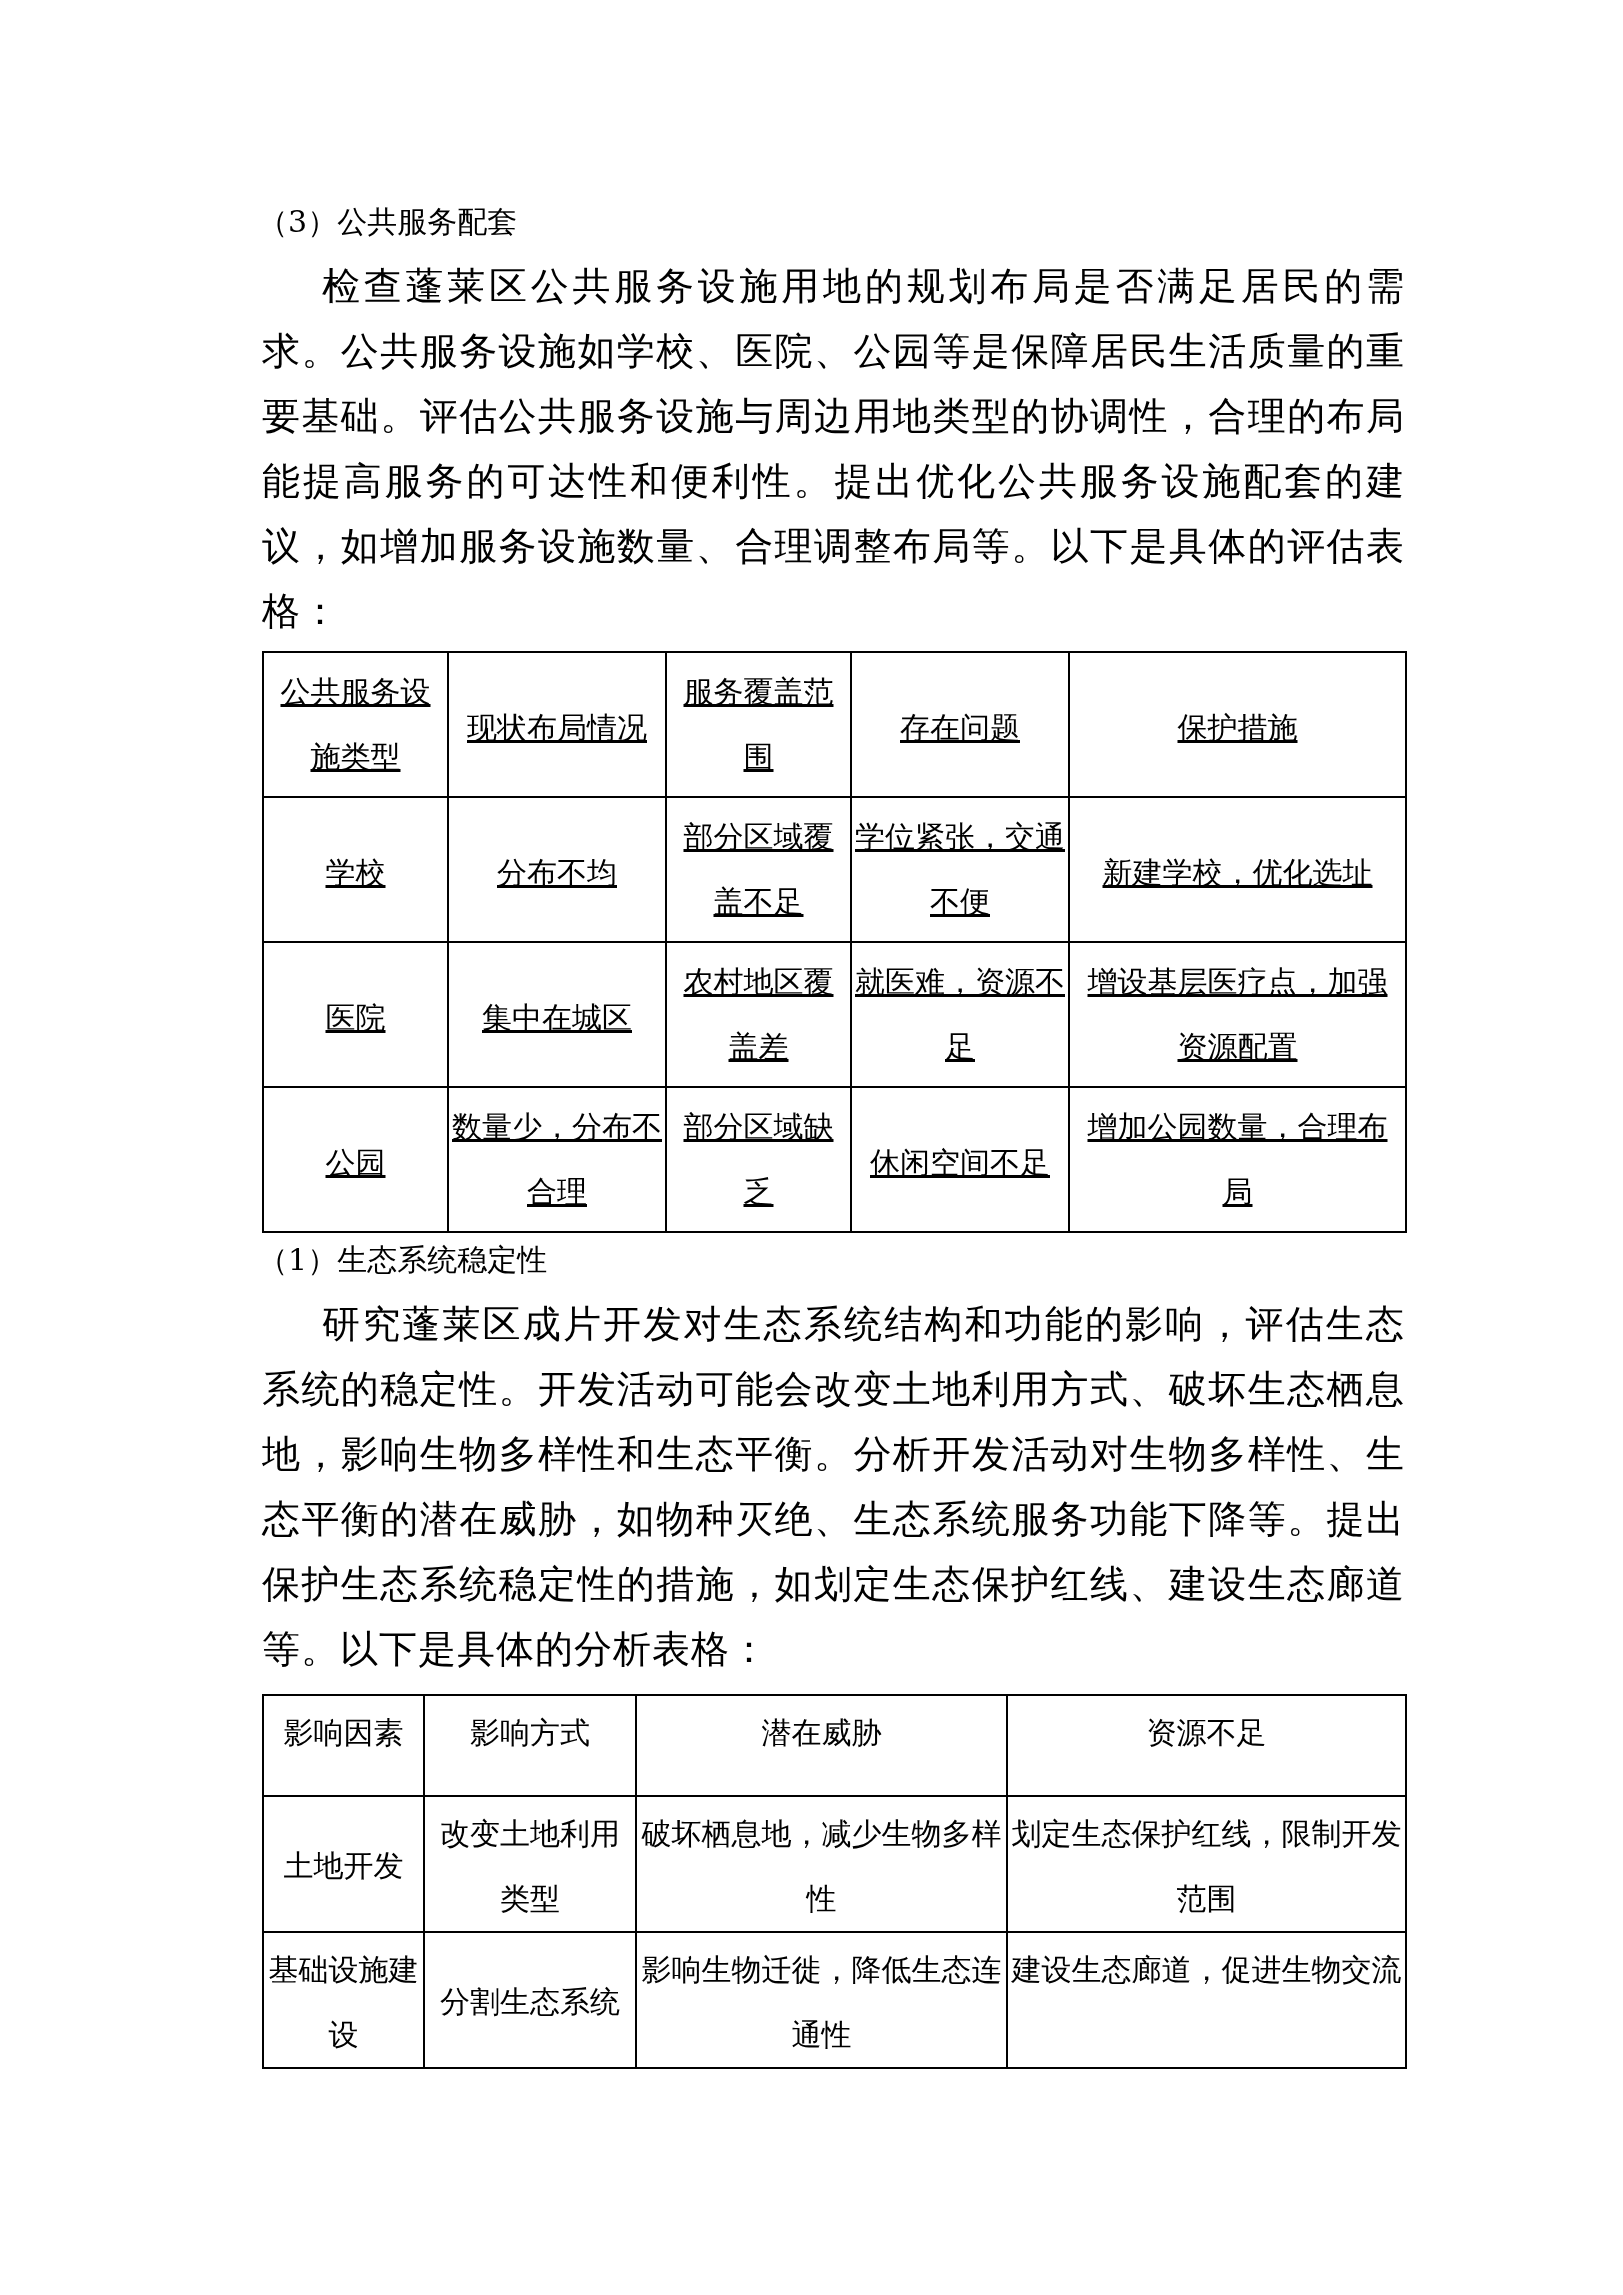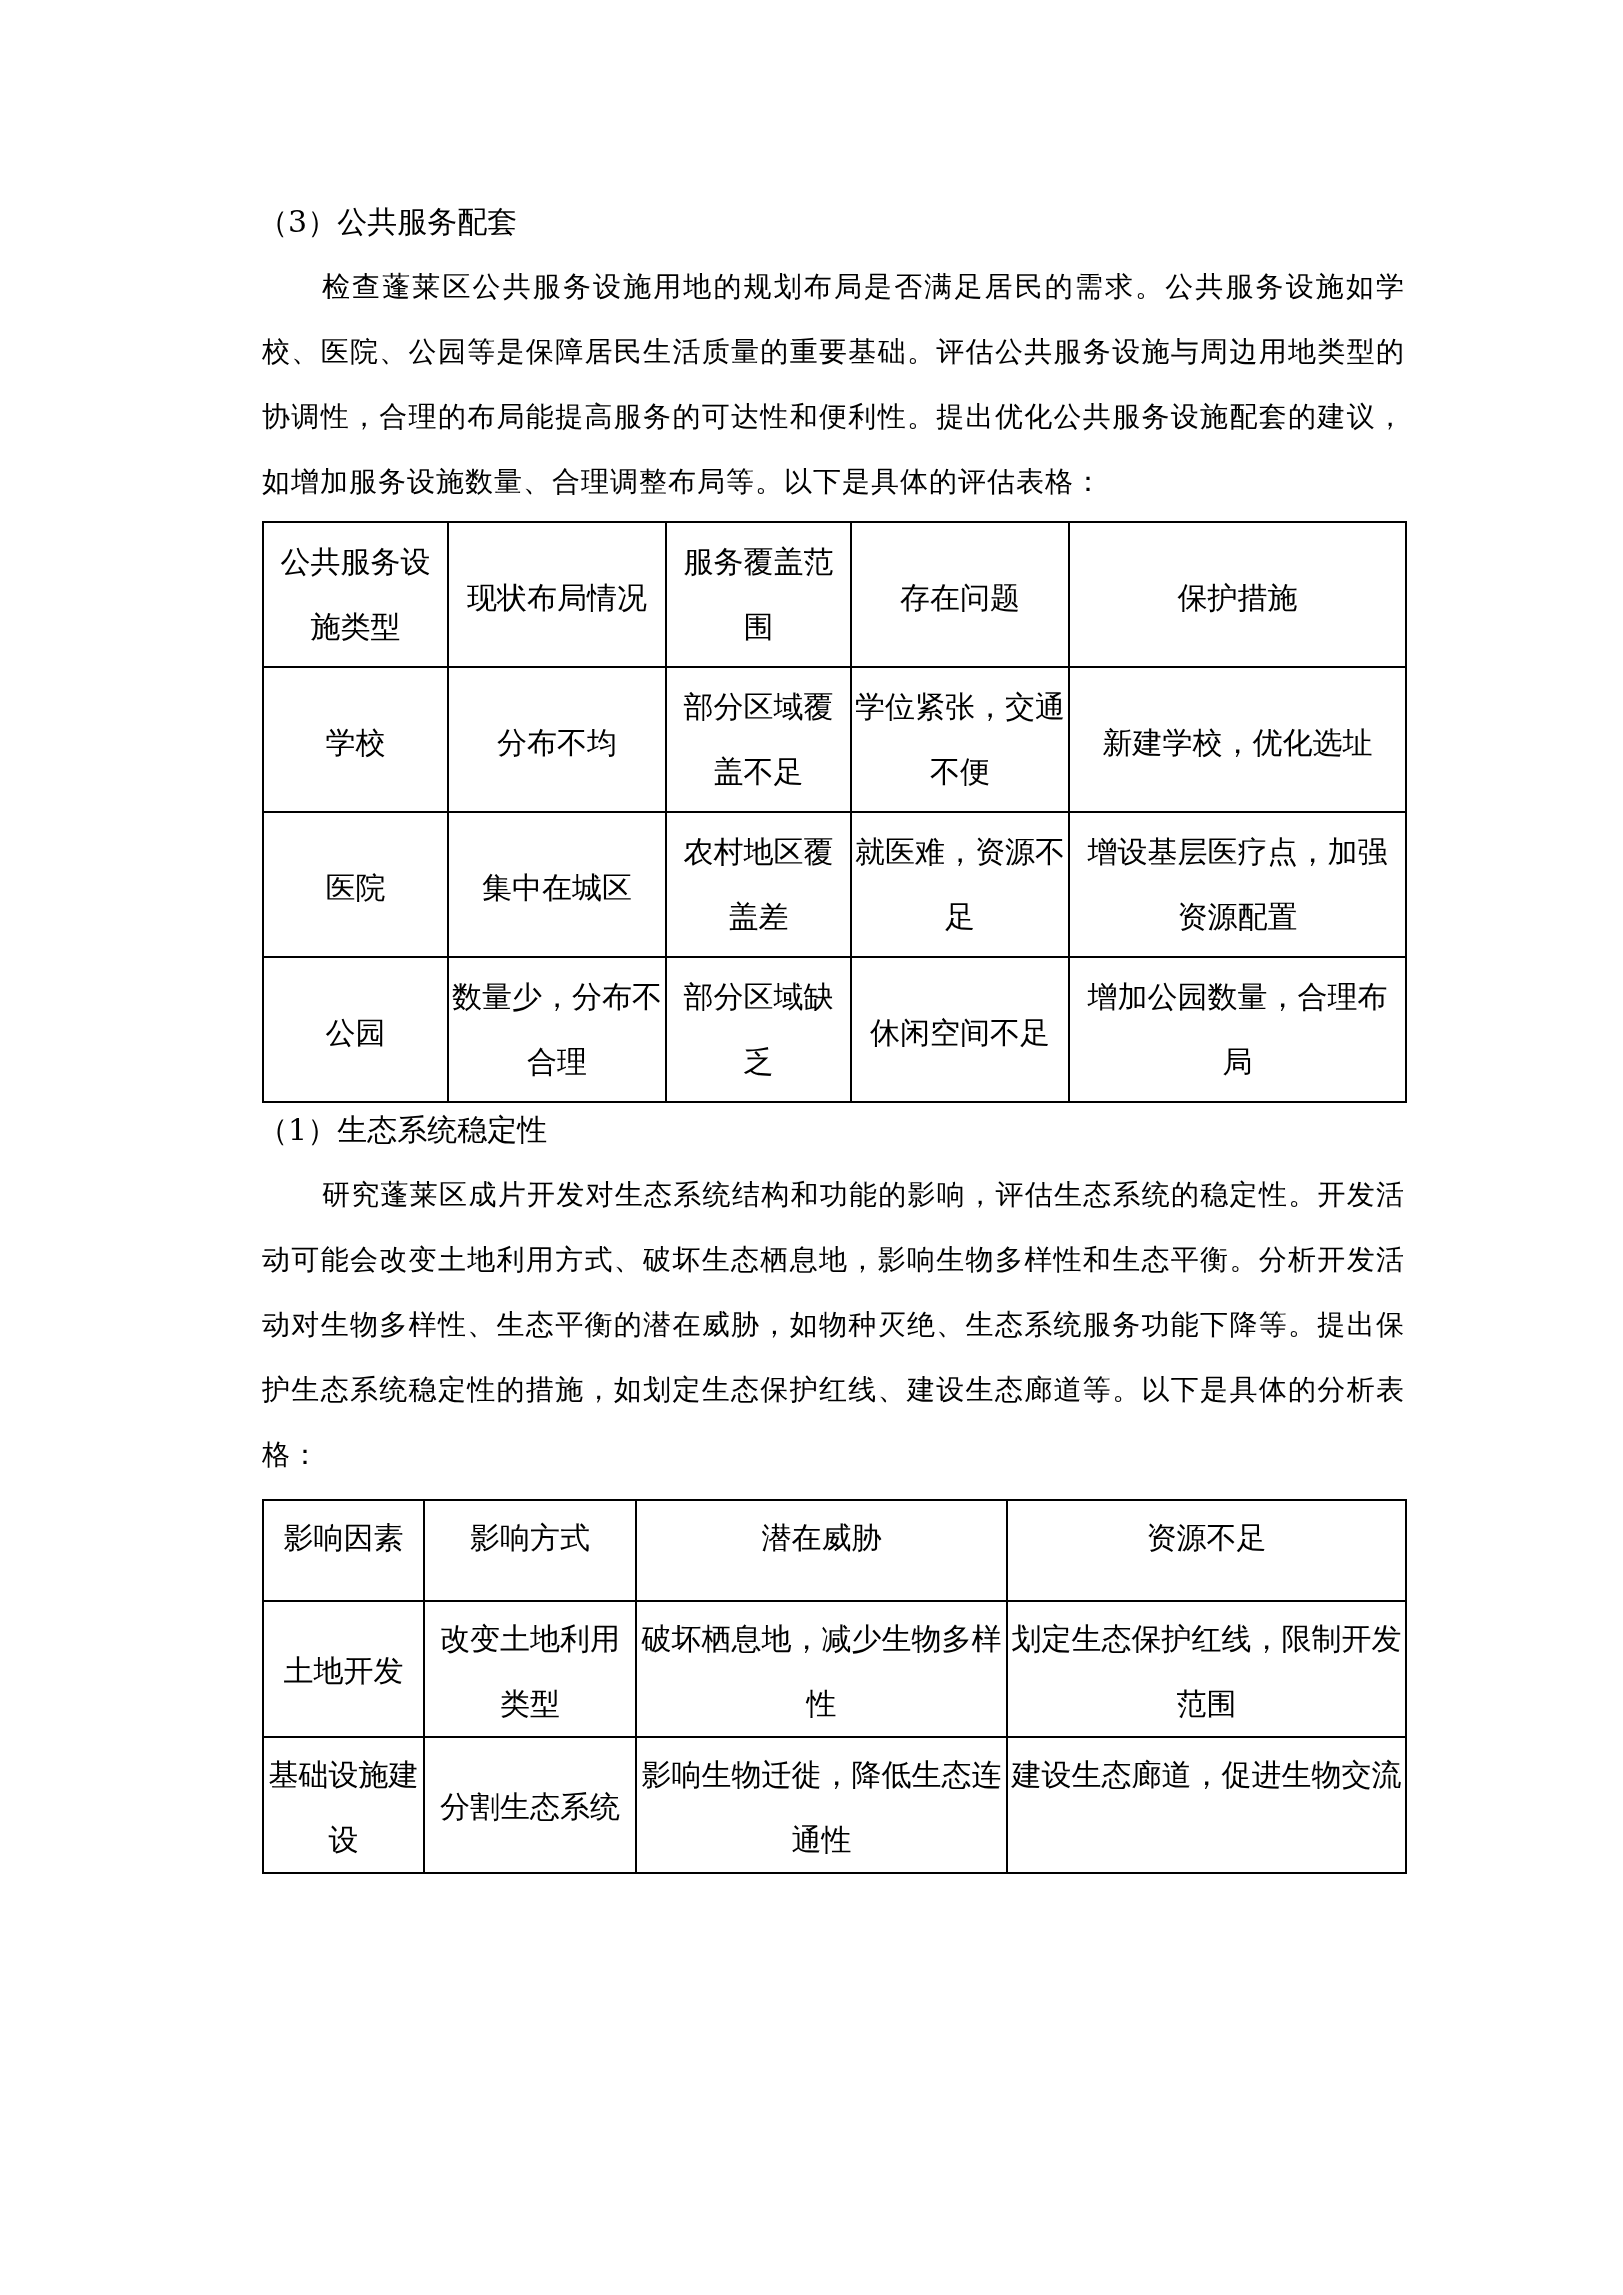--- a/index.html
+++ b/index.html
@@ -5,32 +5,32 @@
   html, body { margin: 0; padding: 0; background: #ffffff; }
   body {
     width: 1623px; height: 2295px; position: relative; overflow: hidden;
     font-family: "DejaVu Serif", "Liberation Serif", serif;
     color: #000000;
   }
   .page { position: absolute; left: 262px; top: 190px; width: 1143px; }
   .heading { font-size: 30px; line-height: 37px; margin: 0; }
   .h-sub { margin-left: -3.9px; }
   .para {
-    font-size: 28px; line-height: 65px; margin: 0;
+    font-size: 38px; line-height: 65px; margin: 0;
     text-indent: 60px; text-align: justify; letter-spacing: 1px;
   }
   table { border-collapse: collapse; table-layout: fixed; width: 1143px; }
   td {
     border: 2px solid #000; text-align: center; vertical-align: top;
     font-size: 30px; line-height: 65px; padding: 0 2.6px; word-break: break-all;
   }
   td.mid { vertical-align: middle; }
   #t1 { margin-top: 6.5px; }
   #t1 tr { height: 145px; }
-  #t1 td { padding-top: 6.5px; }
+  #t1 td { padding-top: 6.5px; text-decoration: underline; }
   #t2 { margin-top: 11.8px; }
   #t2 tr.hdr { height: 101px; }
   #t2 tr.row { height: 122px; }
   #t2 td { padding-top: 3.9px; }
 </style>
 </head>
 <body>
 
 <div class="page">
 

